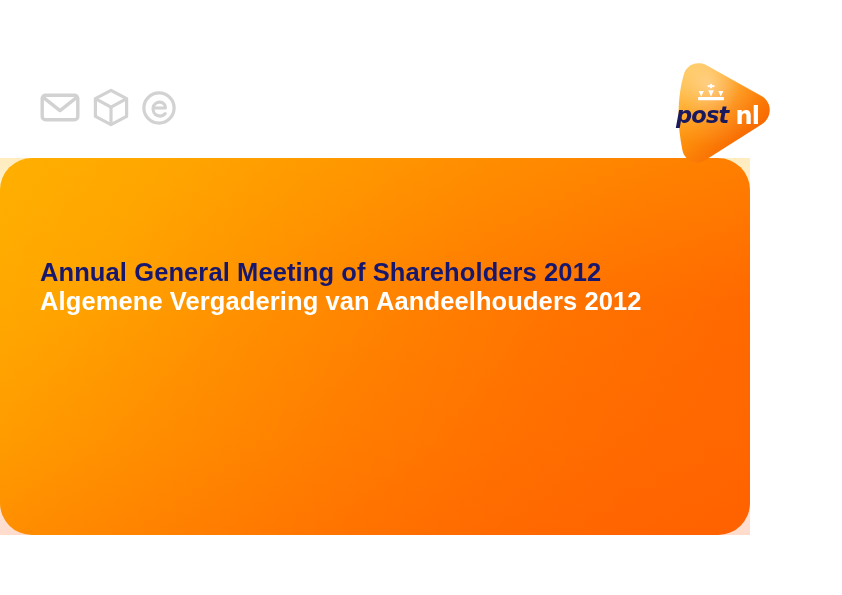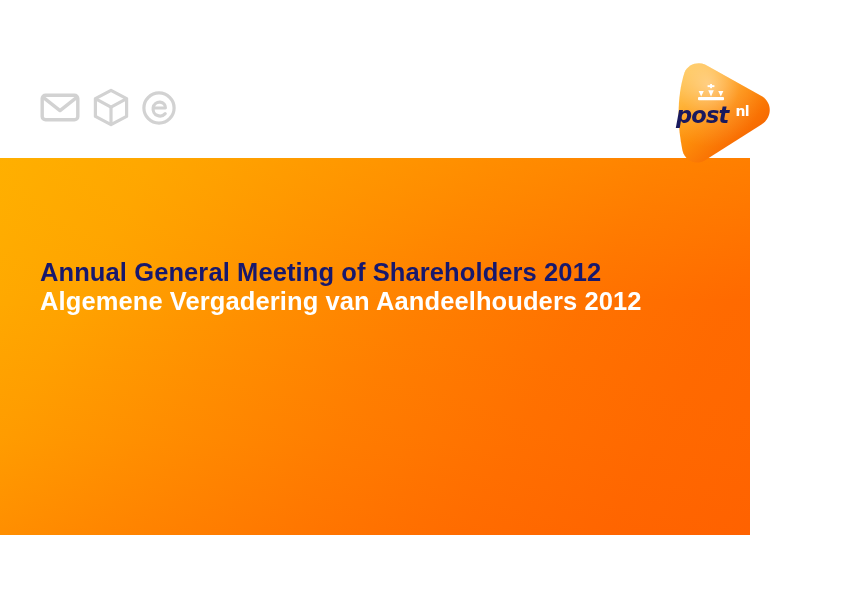--- a/index.html
+++ b/index.html
@@ -43,20 +43,21 @@
     height: 377px;
     background:
       linear-gradient(118deg,
         #ffae00 0%,
         #ffa300 16%,
         #ff9100 34%,
         #ff8000 52%,
         #ff7200 70%,
         #ff6a00 85%,
         #ff6600 100%);
+    border-radius: 32px;
   }
   
   #title-band-shade {
     position: absolute;
     left: 0;
     top: 0;
     width: 100%;
     height: 100%;
     background: linear-gradient(180deg,
         rgba(255,180,0,0.25) 0%,
@@ -117,21 +118,21 @@
     color: #19195e;
     line-height: 1;
     font-style: italic;
   }
   .wm-nl {
     position: absolute;
     left: 67.5px;
     top: 46px;
     font-family: "DejaVu Sans", sans-serif;
     font-weight: bold;
-    font-size: 14px;
+    font-size: 24px;
     letter-spacing: -0.8px;
     color: #ffffff;
     line-height: 1;
   }
   .wm-crown {
     position: absolute;
     left: 28px;
     top: 26px;
     width: 30px;
     height: 19px;

